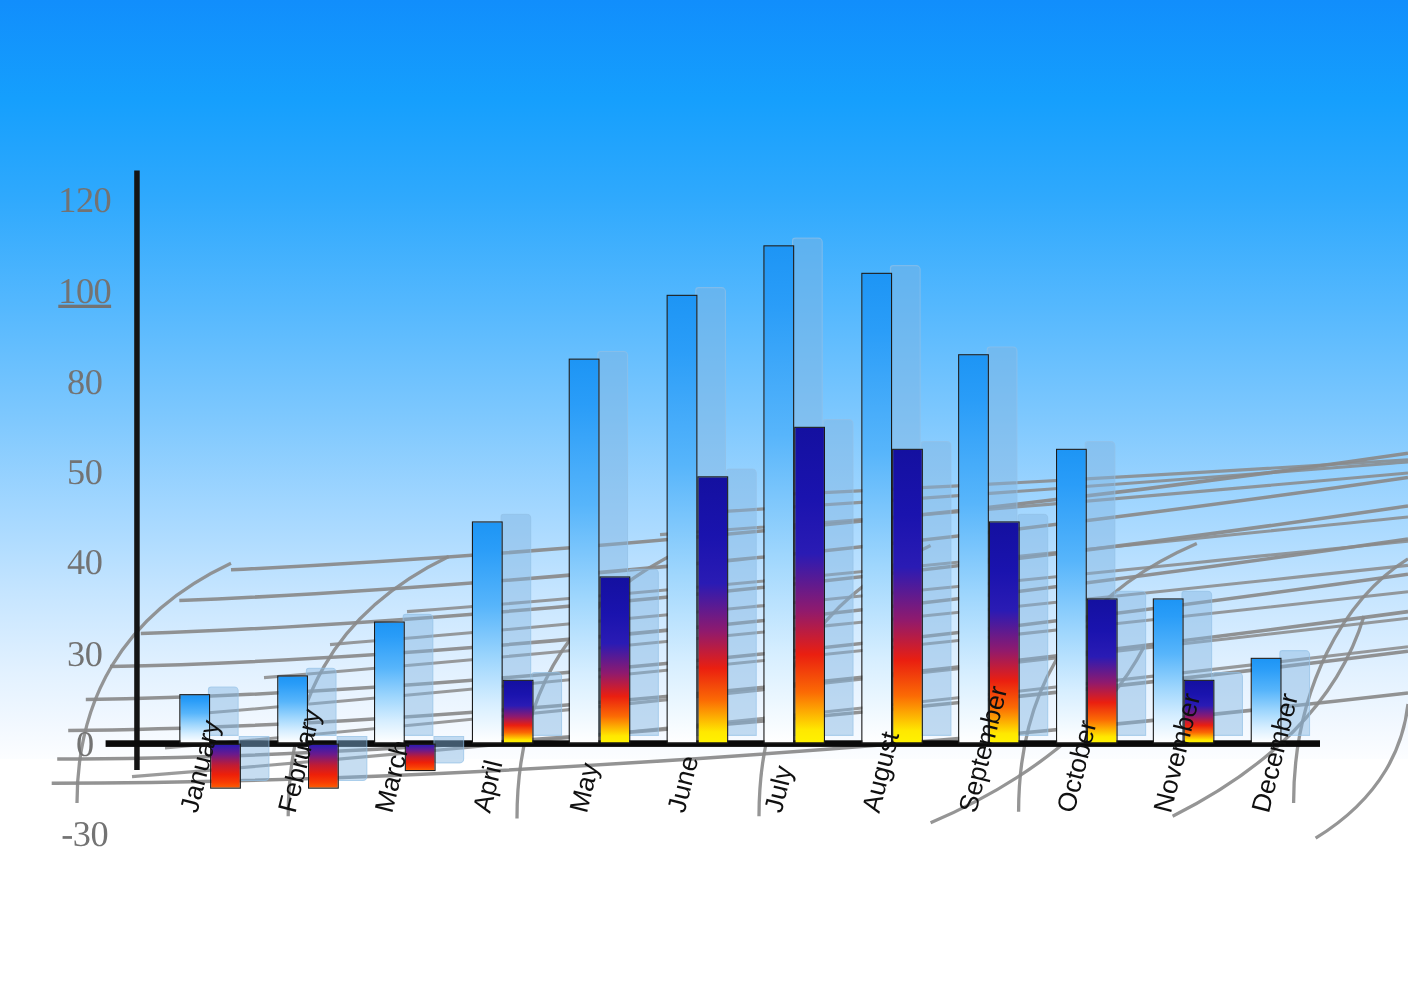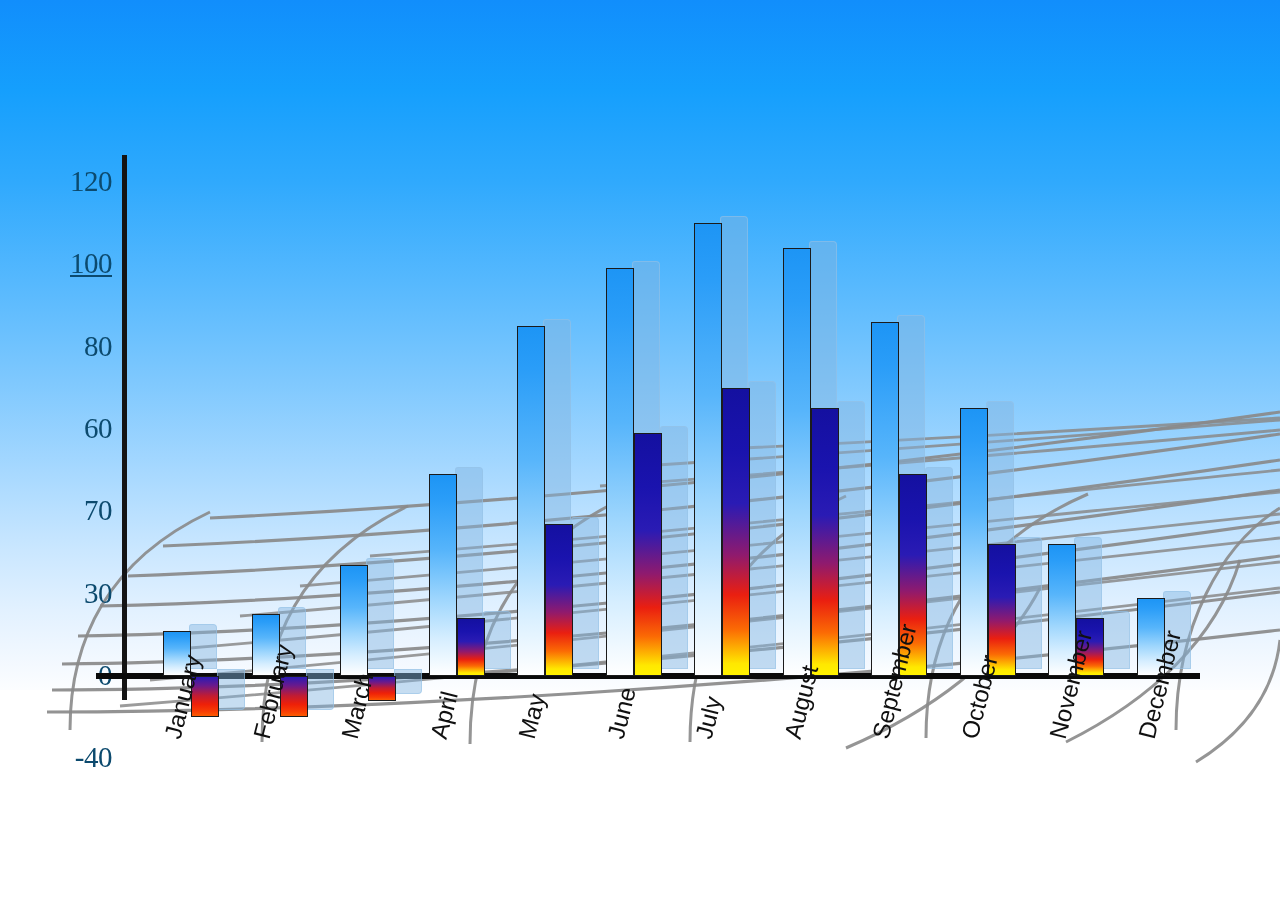--- a/index.html
+++ b/index.html
@@ -35,22 +35,22 @@
   
   .axis-vert{
     position:absolute;background:#141414;
   }
   .axis-horz{
     position:absolute;background:#0a0a0a;
   }
   .ytick-label{
     position:absolute;
     font-family:"Liberation Serif", serif;
-    font-size:29px;color:#0c4a6e;
-    text-align:right;width:70px;
+    font-size:33px;color:#737373;
+    text-align:center;width:70px;
     letter-spacing:-0.5px;
   }
   .bar{
     position:absolute;
     border:1px solid #1b1b1b;
     box-sizing:border-box;
   }
   .bar-shadow{
     position:absolute;
     background:rgba(130,180,225,0.46);
@@ -131,25 +131,25 @@
       <path d="M 370 556 C 660 534 980 500 1280 470"></path>
       <path d="M 300 586 C 600 562 960 524 1280 492"></path>
       <path d="M 240 616 C 560 590 940 550 1280 514"></path>
       <path d="M 190 648 C 520 620 920 578 1280 538"></path>
       <path d="M 150 680 C 490 650 900 606 1280 562"></path>
       <path d="M 120 706 C 470 678 890 634 1280 588"></path>
     </g>
   </svg>
 
   <div id="plot">
-      <div class="ytick-label" style="left: 42px; top: 741.333px;">-40</div>
+      <div class="ytick-label" style="left: 42px; top: 741.333px;">-30</div>
       <div class="ytick-label" style="left: 42px; top: 659px;">0</div>
       <div class="ytick-label" style="left: 42px; top: 576.667px;">30</div>
-      <div class="ytick-label" style="left: 42px; top: 494.333px;">70</div>
-      <div class="ytick-label" style="left: 42px; top: 412px;">60</div>
+      <div class="ytick-label" style="left: 42px; top: 494.333px;">40</div>
+      <div class="ytick-label" style="left: 42px; top: 412px;">50</div>
       <div class="ytick-label" style="left: 42px; top: 329.667px;">80</div>
       <div class="ytick-label" style="left: 42px; top: 247.333px; text-decoration: underline;">100</div>
       <div class="ytick-label" style="left: 42px; top: 165px;">120</div>
       <div class="axis-vert" style="left: 122px; top: 155px; width: 5px; height: 545px; background: rgb(20, 20, 20);"></div>
       <div class="axis-horz" style="left: 96px; top: 673px; width: 1104px; height: 6px; background: rgb(10, 10, 10);"></div>
       <div class="bar-shadow" style="left: 189px; top: 623.717px; width: 28px; height: 45.2833px;"></div>
       <div class="bar-shadow neg" style="left: 217px; top: 669px; width: 28px; height: 41.1667px;"></div>
       <div class="bar-shadow" style="left: 277.5px; top: 607.25px; width: 28px; height: 61.75px;"></div>
       <div class="bar-shadow neg" style="left: 305.5px; top: 669px; width: 28px; height: 41.1667px;"></div>
       <div class="bar-shadow" style="left: 366px; top: 557.85px; width: 28px; height: 111.15px;"></div>

